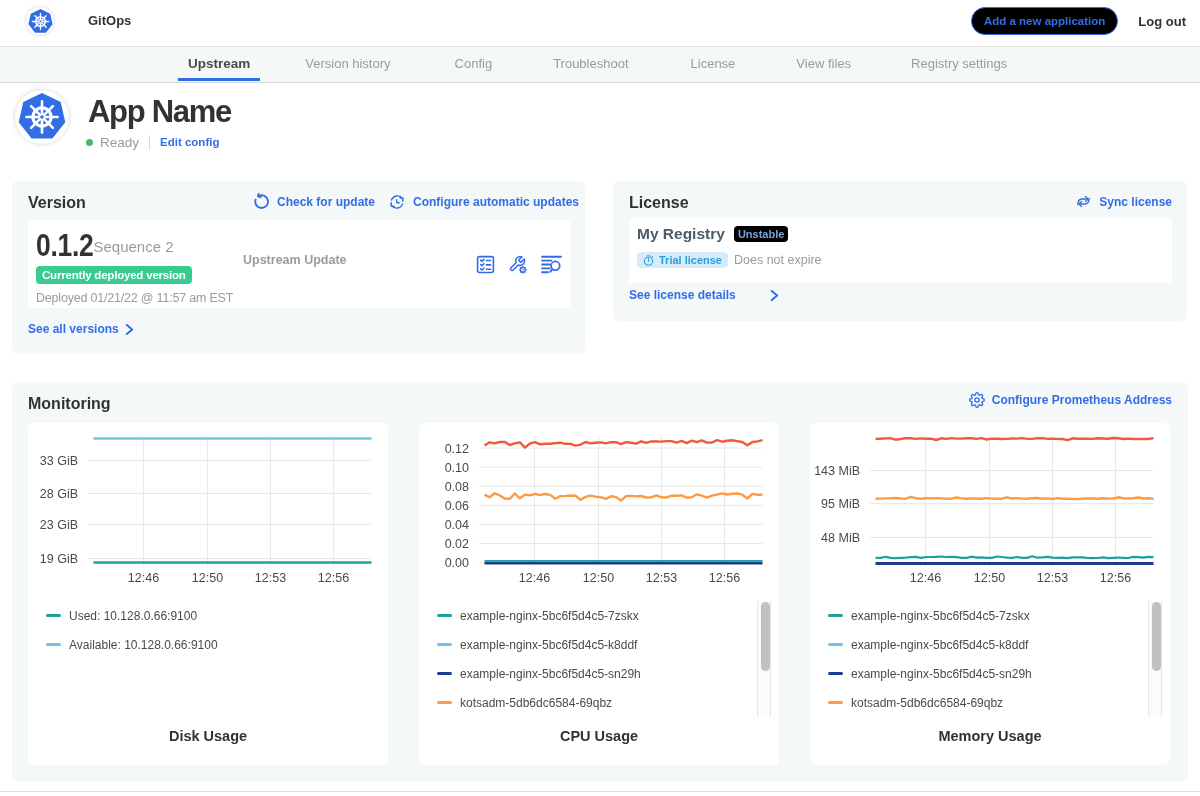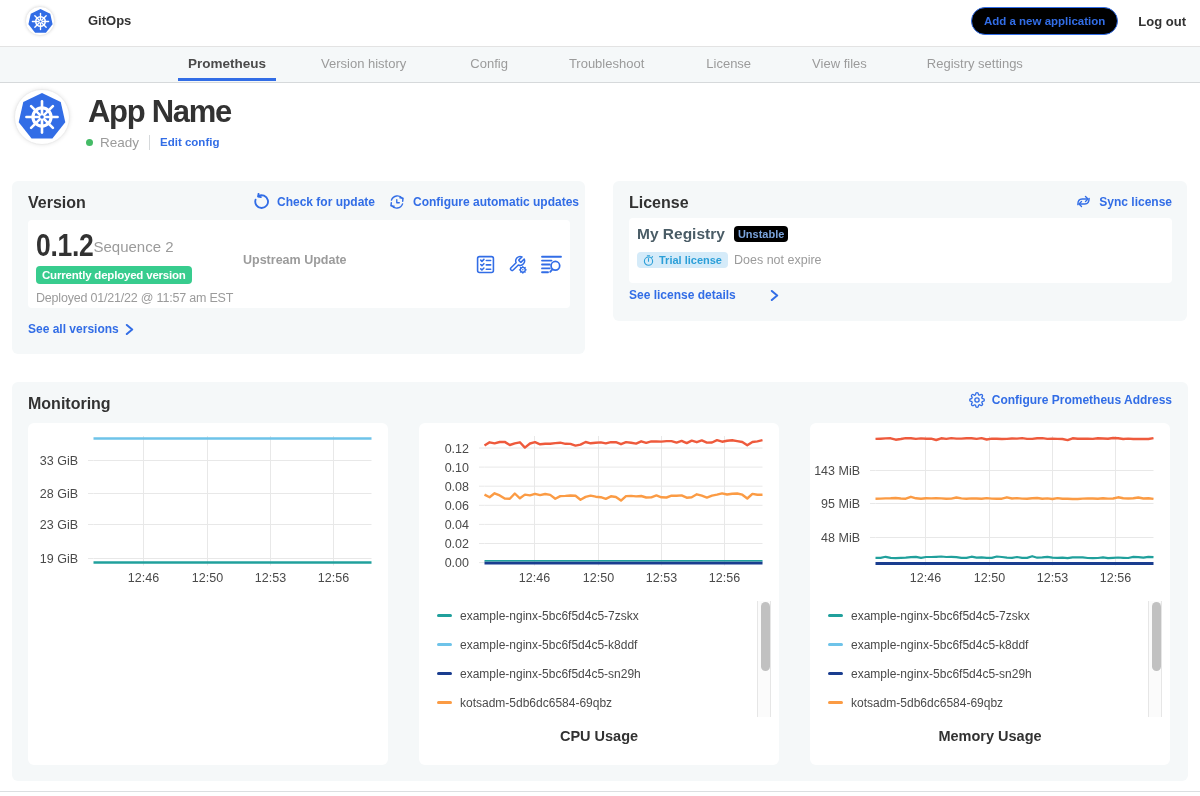--- a/index.html
+++ b/index.html
@@ -123,21 +123,21 @@
   <div class="toptabs">
     <div class="toptab">GitOps</div>
   </div>
   <div class="topnav-right">
     <span class="add-app-btn">Add a new application</span>
     <span class="logout">Log out</span>
   </div>
 </div>
 
 <div class="subnav">
-  <div class="subtab active">Prometheus</div>
+  <div class="subtab active">Upstream</div>
   <div class="subtab">Version history</div>
   <div class="subtab">Config</div>
   <div class="subtab">Troubleshoot</div>
   <div class="subtab">License</div>
   <div class="subtab">View files</div>
   <div class="subtab">Registry settings</div>
 </div>
 
 <div class="app-header">
   <div class="app-logo">
@@ -312,20 +312,31 @@
           <text x="50" y="75.0" font-size="12.5" fill="#4a4a4a" text-anchor="end">28 GiB</text>
           <text x="50" y="106.0" font-size="12.5" fill="#4a4a4a" text-anchor="end">23 GiB</text>
           <text x="50" y="140.0" font-size="12.5" fill="#4a4a4a" text-anchor="end">19 GiB</text>
           <text x="115.5" y="159" font-size="12.5" fill="#4a4a4a" text-anchor="middle">12:46</text>
           <text x="179.5" y="159" font-size="12.5" fill="#4a4a4a" text-anchor="middle">12:50</text>
           <text x="242.5" y="159" font-size="12.5" fill="#4a4a4a" text-anchor="middle">12:53</text>
           <text x="305.5" y="159" font-size="12.5" fill="#4a4a4a" text-anchor="middle">12:56</text>
           <line x1="65.5" y1="15.5" x2="343.5" y2="15.5" stroke="#6ec3e9" stroke-width="2.5"></line>
           <line x1="65.5" y1="139.5" x2="343.5" y2="139.5" stroke="#20a09c" stroke-width="2.5"></line>
         </svg>
+      <div class="legend">
+          <div class="legend-item">
+            <span class="legend-dash" style="background:#20a09c"></span>
+            <span class="legend-txt">Used: 10.128.0.66:9100</span>
+          </div>
+          <div class="legend-item">
+            <span class="legend-dash" style="background:#6ec3e9"></span>
+            <span class="legend-txt">Available: 10.128.0.66:9100</span>
+          </div>
+        </div>
+      <div class="chart-title">Disk Usage</div>
     </div>
     <div class="chart-card">
       <svg width="360" height="170" viewBox="0 0 360 170" style="display:block">
           <line x1="65.5" y1="25" x2="343.5" y2="25" stroke="#e8e8e8" stroke-width="1"></line>
           <line x1="65.5" y1="44.1" x2="343.5" y2="44.1" stroke="#e8e8e8" stroke-width="1"></line>
           <line x1="65.5" y1="63.2" x2="343.5" y2="63.2" stroke="#e8e8e8" stroke-width="1"></line>
           <line x1="65.5" y1="82.3" x2="343.5" y2="82.3" stroke="#e8e8e8" stroke-width="1"></line>
           <line x1="65.5" y1="101.4" x2="343.5" y2="101.4" stroke="#e8e8e8" stroke-width="1"></line>
           <line x1="65.5" y1="120.5" x2="343.5" y2="120.5" stroke="#e8e8e8" stroke-width="1"></line>
           <line x1="65.5" y1="139.6" x2="343.5" y2="139.6" stroke="#e8e8e8" stroke-width="1"></line>

